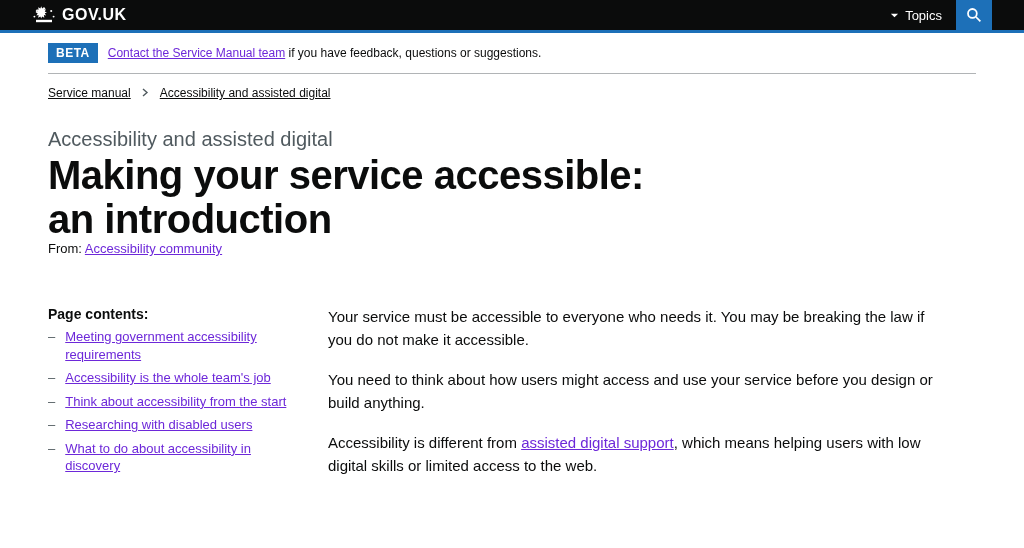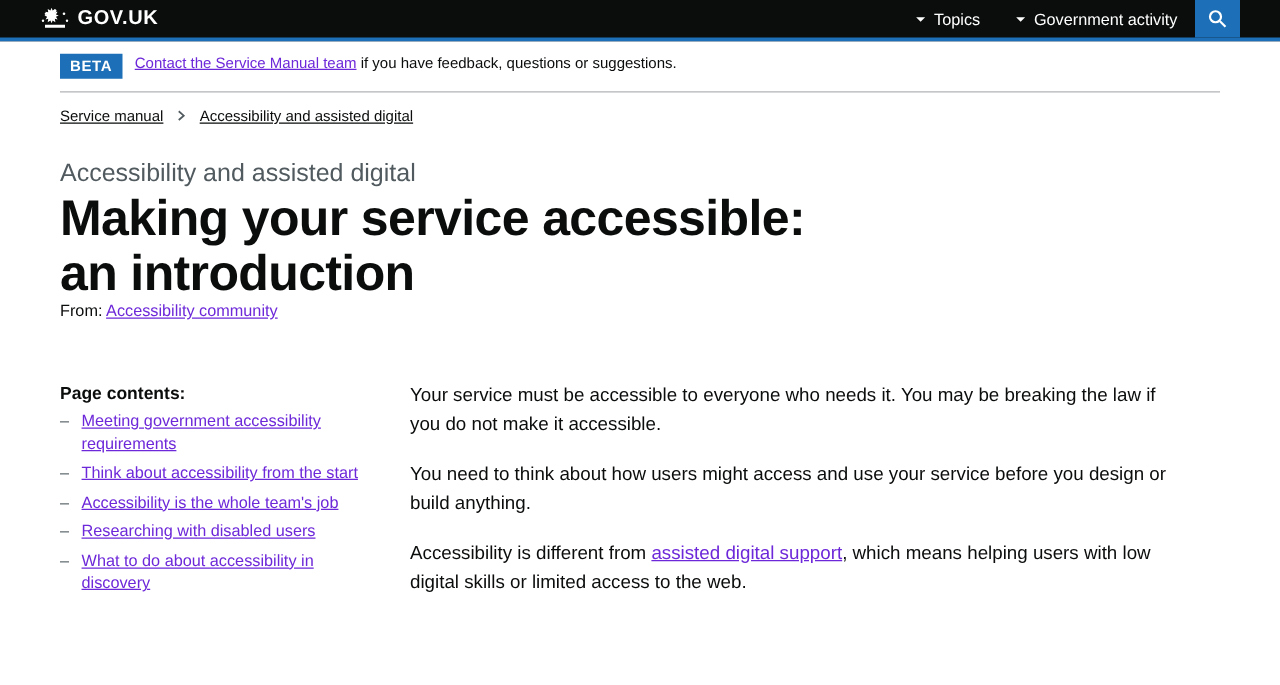--- a/index.html
+++ b/index.html
@@ -14,21 +14,21 @@
   .chev { width: 9px; height: 9px; }
   .search-btn { background: #1d70b8; width: 36px; height: 30px; display: flex; align-items: center; justify-content: center; cursor: pointer; }
   .search-btn svg { width: 16px; height: 16px; }
   .blue-bar { height: 3px; background: #1d70b8; }
   .covid-bar { background: #0b0c0c; }
   .covid-inner { max-width: 960px; margin: 0 auto; display: flex; align-items: center; height: 42px; color: #fff; font-size: 13px; }
   .covid-inner .arrow { margin-right: 8px; display: inline-flex; }
   .covid-inner .cvlink { color: #fff; font-weight: 700; text-decoration: underline; }
   .covid-inner .divider { margin: 0 10px; color: #6f777b; }
   .container { max-width: 960px; margin: 0 auto; padding: 0 16px; }
-  .beta-bar { display: flex; align-items: flex-start; gap: 10px; padding: 10px 0; border-bottom: 1px solid #b1b4b6; font-size: 12px; }
+  .beta-bar { display: flex; align-items: center; gap: 10px; padding: 10px 0; border-bottom: 1px solid #b1b4b6; font-size: 12px; }
   .beta-tag { background: #1d70b8; color: #fff; font-weight: 700; padding: 3px 8px; font-size: 12px; letter-spacing: .5px; }
   .beta-bar a { text-decoration: underline; }
   .breadcrumb { padding: 12px 0 6px; font-size: 12px; }
   .breadcrumb a { color: #0b0c0c; text-decoration: underline; }
   .breadcrumb .sep { display: inline-block; margin: 0 8px; }
   .title-row { display: flex; align-items: flex-start; margin-top: 22px; }
   .title-block { flex: 1; max-width: 620px; }
   .super { font-size: 20px; color: #505a5f; margin-bottom: 2px; }
   h1 { font-size: 40px; font-weight: 800; line-height: 1.1; letter-spacing: -.5px; }
   .feedback { font-size: 13px; text-decoration: underline; white-space: nowrap; margin-top: 8px; }
@@ -61,26 +61,20 @@
           <rect x="5" y="18" width="20" height="3"></rect>
         </svg>
       <span>GOV.UK</span>
     </div>
     <div class="nav">
       <div class="nav-item">
         <svg class="chev" viewBox="0 0 10 10" fill="#fff">
             <path d="M1 3l4 4 4-4z"></path>
           </svg>
         <span>Topics</span>
-      </div>
-      <div class="nav-item">
-        <svg class="chev" viewBox="0 0 10 10" fill="#fff">
-            <path d="M1 3l4 4 4-4z"></path>
-          </svg>
-        <span>Government activity</span>
       </div>
       <div class="search-btn">
         <svg viewBox="0 0 20 20" fill="none" stroke="#fff" stroke-width="2.2">
             <circle cx="8" cy="8" r="5.5"></circle>
             <line x1="12.5" y1="12.5" x2="18" y2="18"></line>
           </svg>
       </div>
     </div>
   </div>
   <div class="blue-bar"></div>
@@ -117,24 +111,24 @@
   </div>
 
   <div class="columns">
     <aside class="sidebar">
       <h3>Page contents:</h3>
       <ul class="toc">
         <li>
             <a href="#">Meeting government accessibility requirements</a>
           </li>
         <li>
-            <a href="#">Think about accessibility from the start</a>
+            <a href="#">Accessibility is the whole team's job</a>
           </li>
         <li>
-            <a href="#">Accessibility is the whole team's job</a>
+            <a href="#">Think about accessibility from the start</a>
           </li>
         <li>
             <a href="#">Researching with disabled users</a>
           </li>
         <li>
             <a href="#">What to do about accessibility in discovery</a>
           </li>
 
       </ul>
     </aside>

